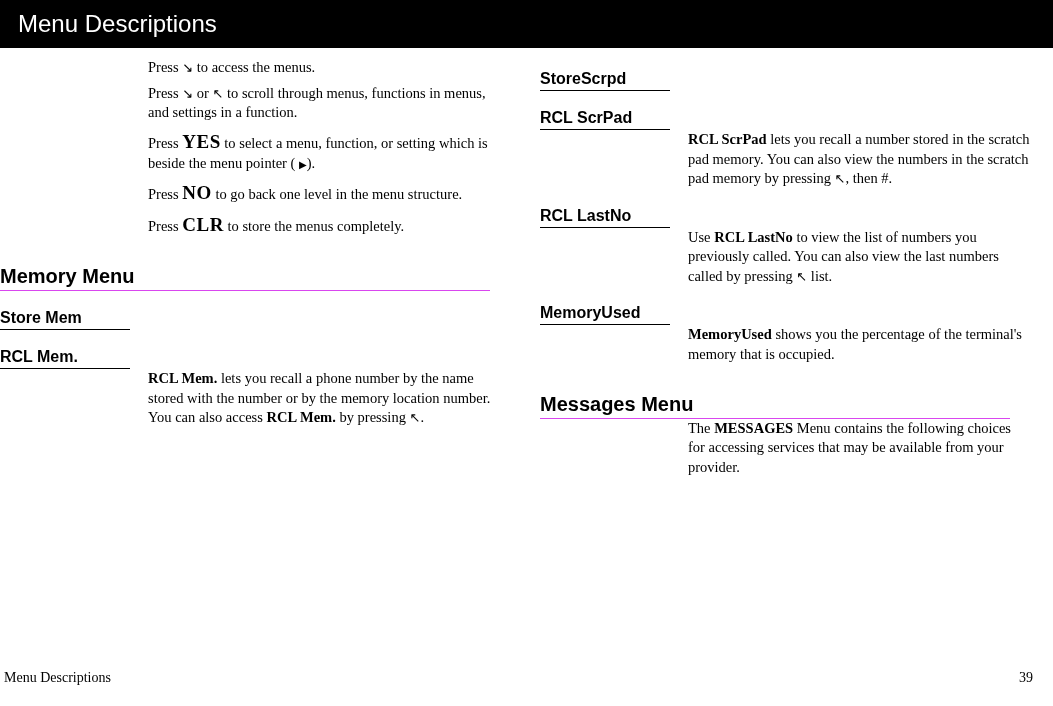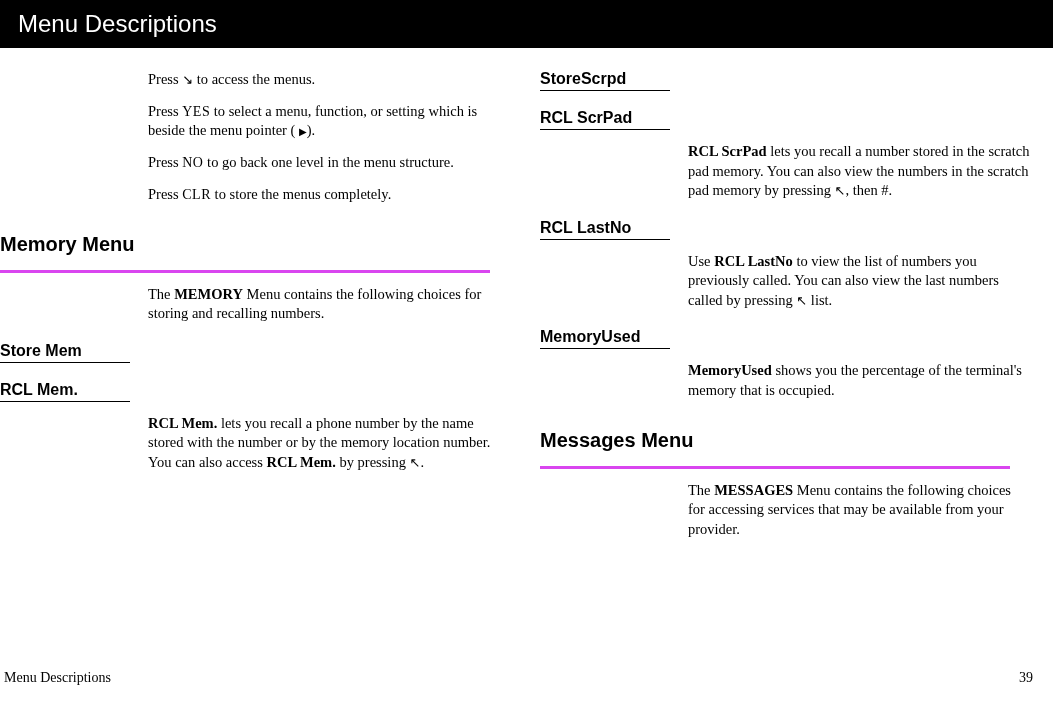--- a/index.html
+++ b/index.html
@@ -32,33 +32,33 @@
     width: 520px;
     padding: 0 10px 0 0;
   }
   .col-right {
     padding-left: 20px;
   }
   .para {
     margin-left: 148px;
     font-size: 14.5px;
     line-height: 1.35;
-    margin-top: 12px;
+    margin-top: 0;
     margin-bottom: 6px;
   }
   .section-h1 {
     font-family: Arial, Helvetica, sans-serif;
     font-weight: bold;
     font-size: 20px;
     margin-top: 28px;
     margin-bottom: 2px;
   }
   .section-h1-wrap {
-    border-bottom: 3px solid #d946ef;
-    padding-bottom: 12px;
+    border-bottom: 1px solid #d946ef;
+    padding-bottom: 0;
     margin-right: 20px;
   }
   .section-h2 {
     font-family: Arial, Helvetica, sans-serif;
     font-weight: bold;
     font-size: 16px;
     margin-top: 18px;
     margin-bottom: 0;
   }
   .section-h2-wrap {
@@ -72,61 +72,61 @@
     bottom: 20px;
     left: 0;
     right: 0;
     display: flex;
     justify-content: space-between;
     font-size: 14px;
     padding: 0 20px 0 4px;
   }
   .smallcaps {
     font-variant: small-caps;
-    font-weight: normal;
-    font-size: 14px;
+    font-weight: bold;
+    font-size: 19px;
     letter-spacing: 0.5px;
   }
   b { font-weight: bold; }
   .arrow { font-size: 13px; }
 </style>
 </head>
 <body>
 
 <div class="header-bar">
   <span class="header-title">Menu Descriptions</span>
 </div>
 
 <div class="columns">
 
   <div class="col">
 
     <p class="para">
       <span>Press </span><span class="arrow">↘</span><span> to access the menus.</span>
     </p>
 
+    <p class="para">
+      <span>Press </span><span class="arrow">↘</span><span> or </span><span class="arrow">↖</span><span> to scroll through menus, functions in menus, and settings in a function.</span>
+    </p>
 
     <p class="para">
       <span>Press </span><span class="smallcaps">YES</span><span> to select a menu, function, or setting which is beside the menu pointer ( </span><span style="font-size:10px;">▶</span><span>).</span>
     </p>
 
     <p class="para">
       <span>Press </span><span class="smallcaps">NO</span><span> to go back one level in the menu structure.</span>
     </p>
 
     <p class="para">
       <span>Press </span><span class="smallcaps">CLR</span><span> to store the menus completely.</span>
     </p>
 
     <div class="section-h1-wrap">
       <h2 class="section-h1">Memory Menu</h2>
     </div>
-    <p class="para">
-      <span>The </span><b>MEMORY</b><span> Menu contains the following choices for storing and recalling numbers.</span>
-    </p>
 
     <div class="section-h2-wrap">
       <h3 class="section-h2">Store Mem</h3>
     </div>
 
     <div class="section-h2-wrap">
       <h3 class="section-h2">RCL Mem.</h3>
     </div>
     <p class="para">
       <b>RCL Mem.</b><span> lets you recall a phone number by the name stored with the number or by the memory location number.  You can also access </span><b>RCL Mem.</b><span> by pressing </span><span class="arrow">↖</span><span>.</span>

